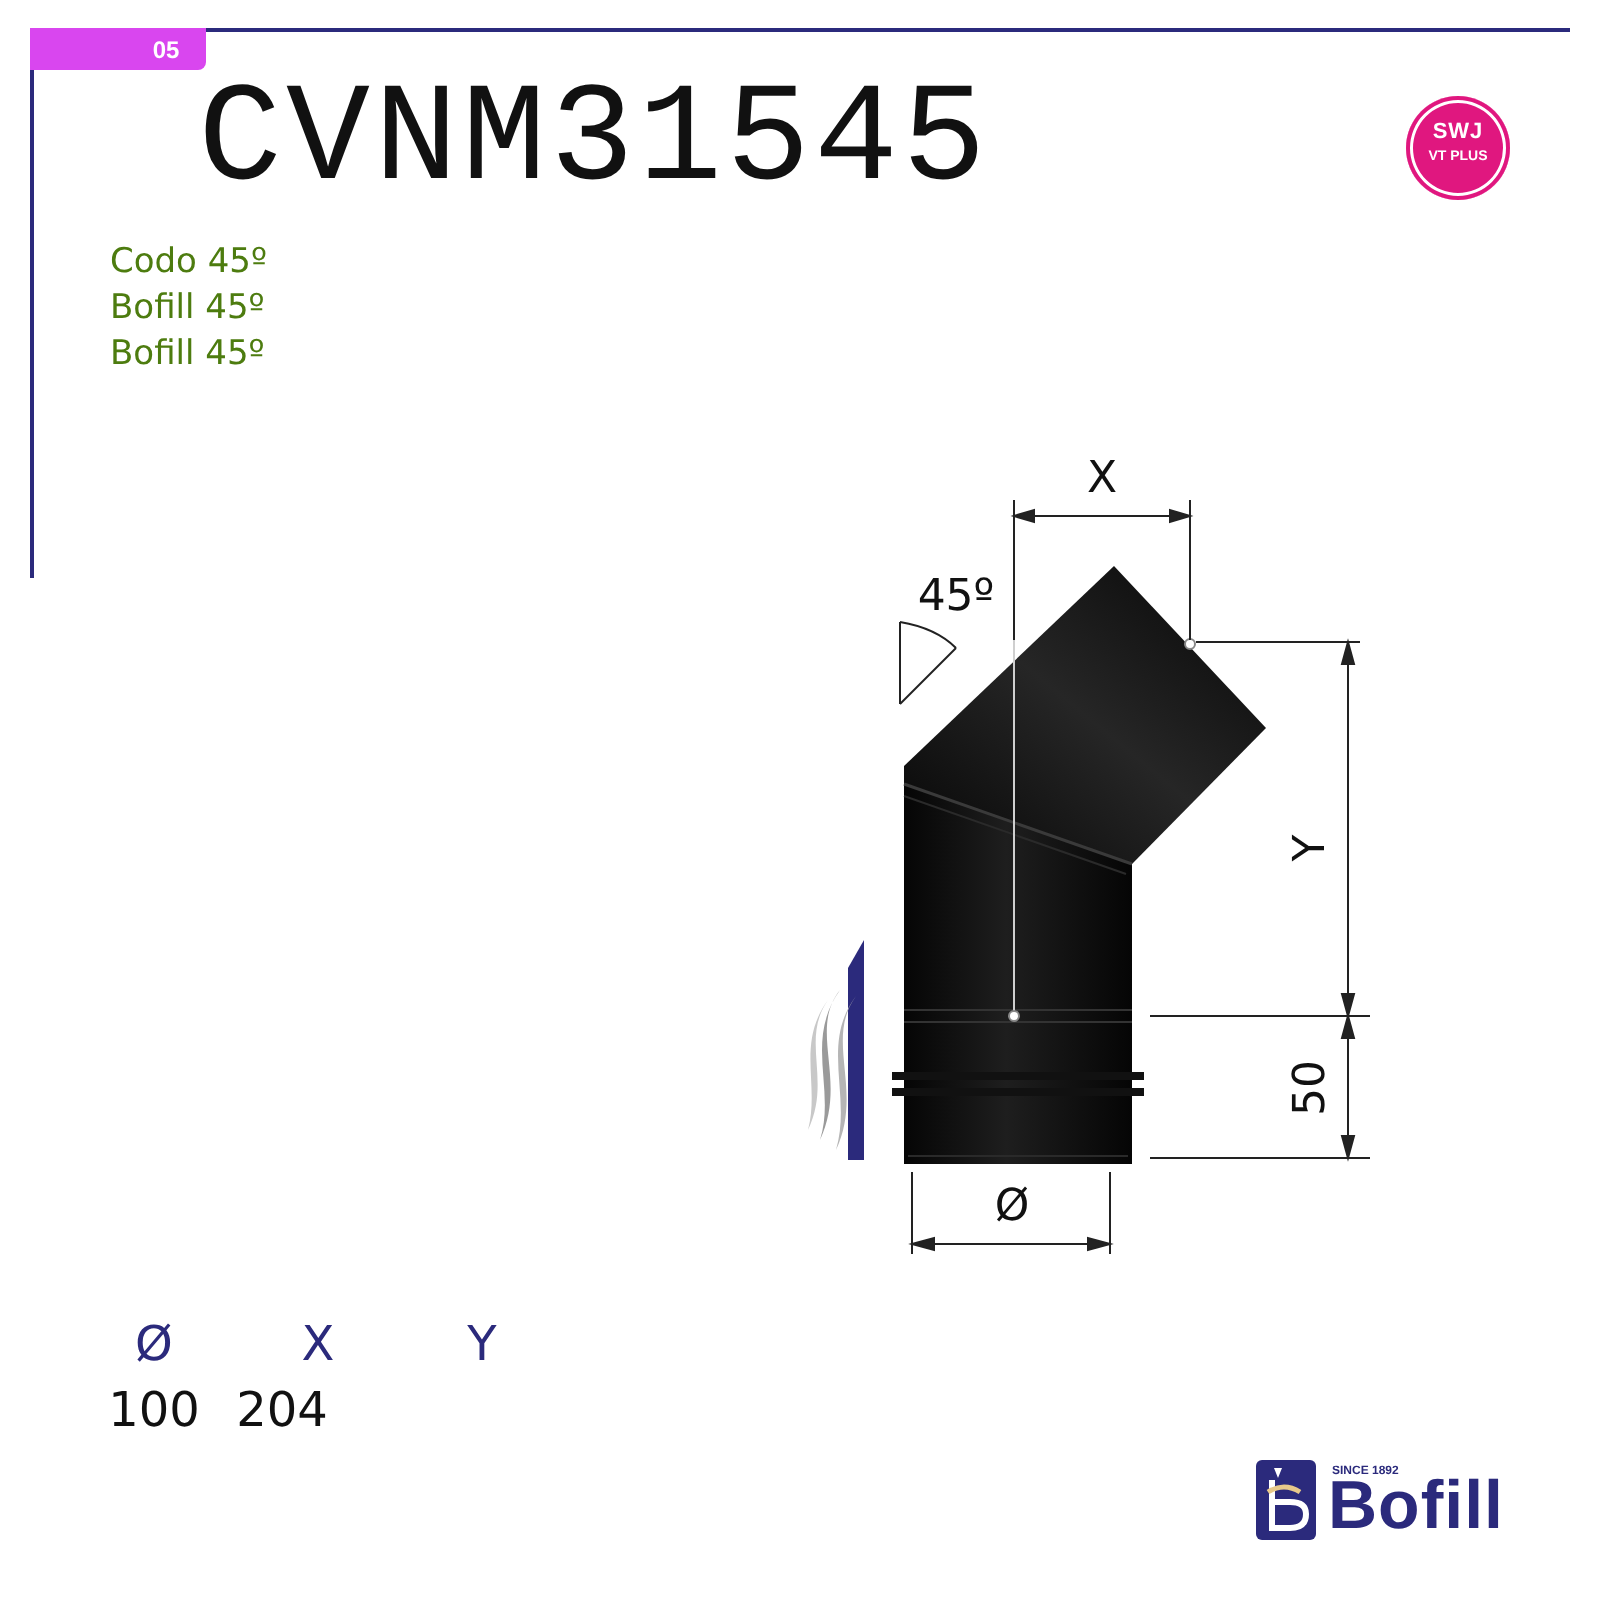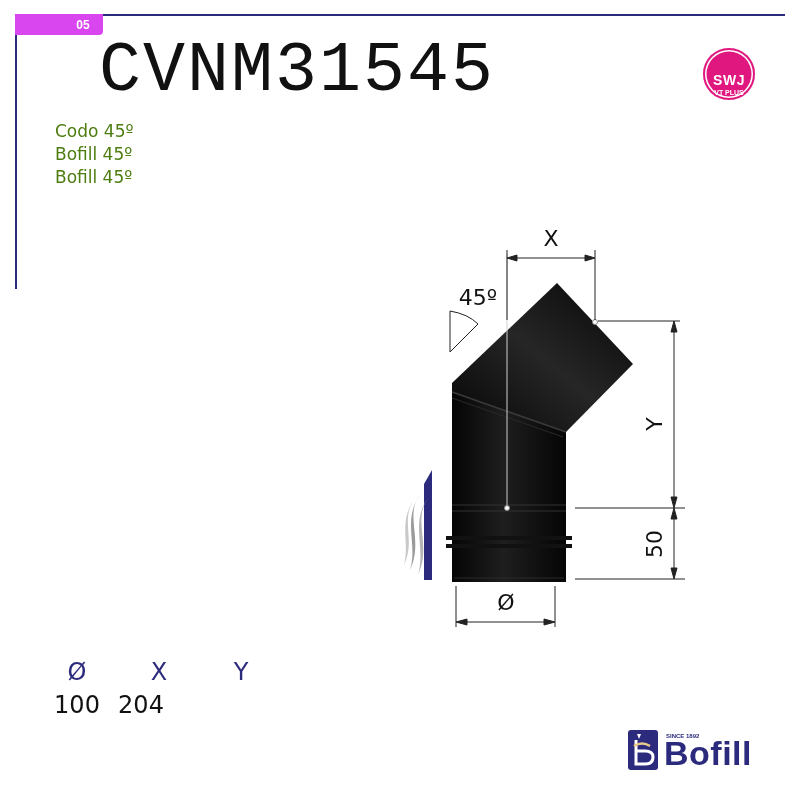--- a/index.html
+++ b/index.html
@@ -4,21 +4,21 @@
 <style>
   html,body{margin:0;padding:0;background:#fff;}
   body{width:800px;height:800px;position:relative;overflow:hidden;font-family:"Liberation Sans","DejaVu Sans",sans-serif;color:#111;}
   .frame-top{position:absolute;left:15px;top:14px;width:770px;height:2px;background:#2b2a7c;}
   .frame-left{position:absolute;left:15px;top:14px;width:2px;height:275px;background:#2b2a7c;}
   .tab{position:absolute;left:15px;top:14px;width:40px;height:21px;background:#d946ef;color:#fff;font-size:12px;font-weight:bold;line-height:22px;text-align:center;border-bottom-right-radius:4px;padding-left:48px;}
   .code{position:absolute;left:55px;top:32px;font-size:70px;font-weight:300;letter-spacing:2px;line-height:80px;color:#111;font-family:Liberation Mono, monospace;font-stretch:condensed;margin-left:44px;}
   .names{position:absolute;left:55px;top:120px;font-size:17px;line-height:23px;color:#4d7c0f;font-family:"DejaVu Sans",sans-serif;}
   .names div{white-space:nowrap;}
   .badge{position:absolute;left:703px;top:48px;width:52px;height:52px;border-radius:50%;background:#e0177f;color:#fff;text-align:center;box-shadow:inset 0 0 0 2px #e0177f, inset 0 0 0 3.5px #fff;}
-  .badge .b1{font-size:14px;font-weight:bold;line-height:15px;margin-top:25px;letter-spacing:0.5px;}
+  .badge .b1{font-size:11px;font-weight:bold;line-height:15px;margin-top:11px;letter-spacing:0.5px;}
   .badge .b2{font-size:7px;font-weight:bold;line-height:9px;}
   .table{position:absolute;left:45px;top:655px;font-family:"DejaVu Sans",sans-serif;}
   .trow{display:flex;height:33px;align-items:center;}
   .cell{text-align:center;font-size:24px;color:#111;}
   .cell.h{color:#2b2a7c;font-size:24px;}
   .c0{width:64px;}.c1{width:100px;}.c2{width:64px;}
   .logo{position:absolute;left:628px;top:728px;height:42px;display:flex;align-items:flex-end;}
   .logo .mark{width:30px;height:40px;background:#2b2a7c;border-radius:3px;position:relative;}
   .logo .txt{margin-left:6px;position:relative;}
   .logo .since{position:absolute;left:2px;top:-3px;font-size:6px;font-weight:bold;color:#2b2a7c;white-space:nowrap;}

